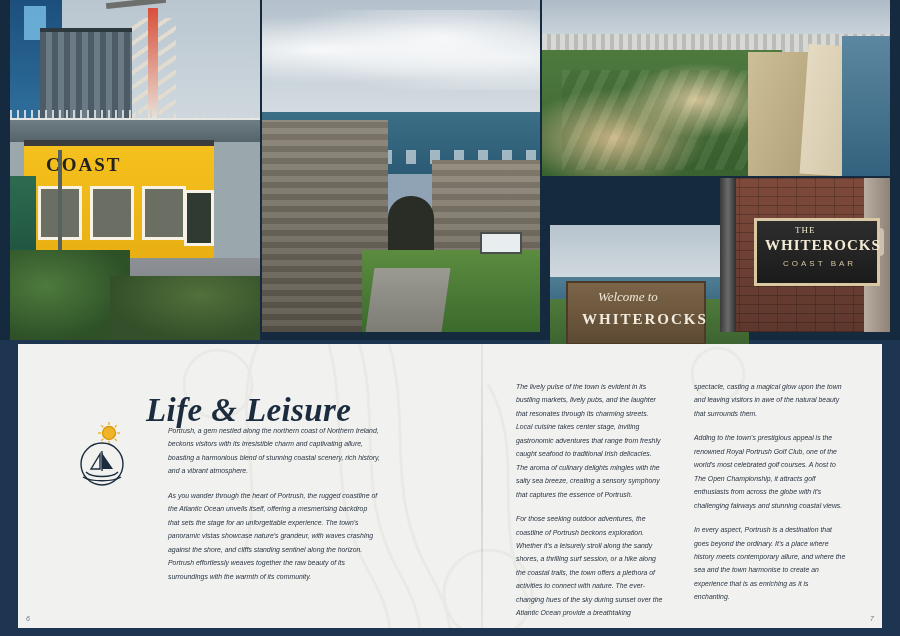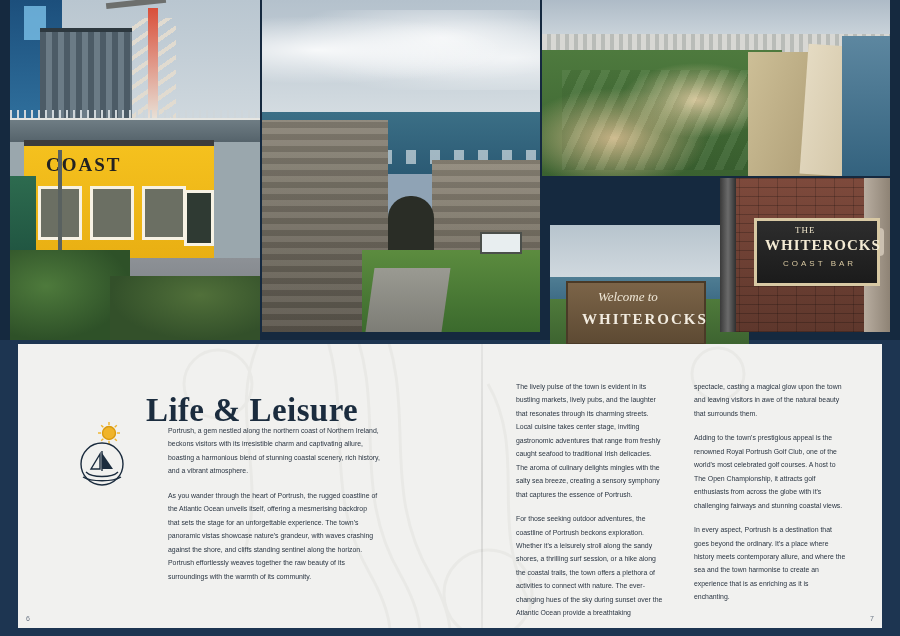--- a/index.html
+++ b/index.html
@@ -293,20 +293,21 @@
     background: #cbc0b1; border-radius: 4px;
   }
 
   
   .spread {
     position: absolute;
     left: 18px; top: 344px;
     width: 864px; height: 284px;
     background: #f1f1ef;
     overflow: hidden;
+    font-style: italic;
   }
   .watermark {
     position: absolute;
     left: 0; top: 0; right: 0; bottom: 0;
     pointer-events: none;
     opacity: .5;
   }
   .gutter {
     position: absolute;
     left: 463px; top: 0; width: 2px; height: 284px;

